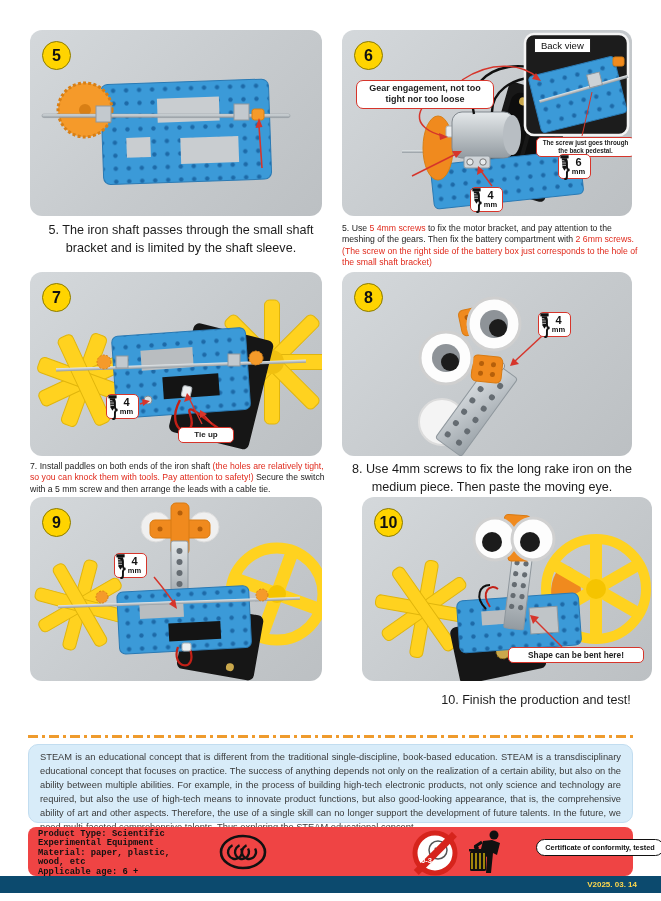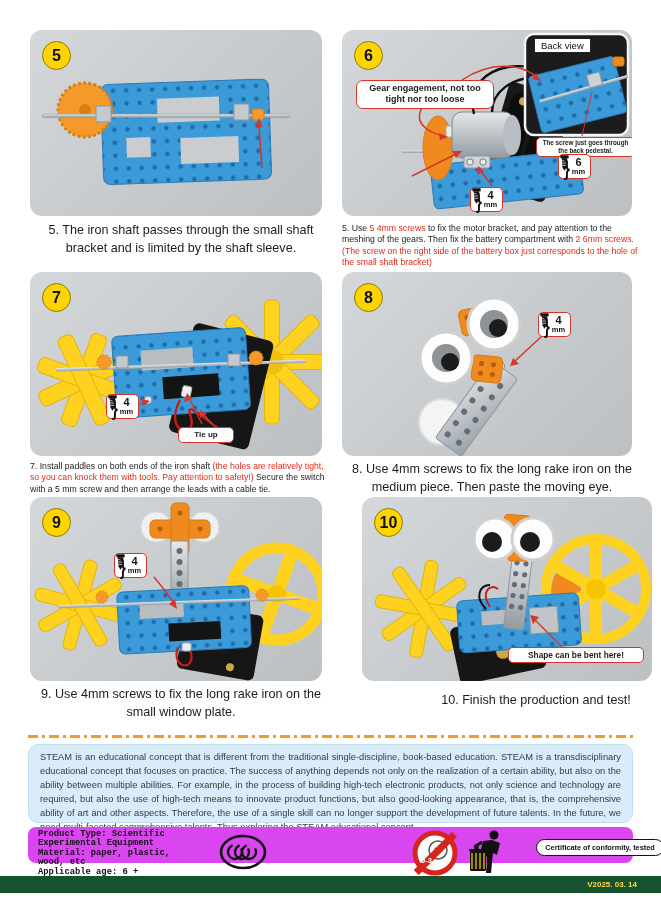--- a/index.html
+++ b/index.html
@@ -22,25 +22,25 @@
   .stack .num{font-weight:bold;font-size:11px;}
   .stack .unit{font-weight:bold;font-size:7.5px;}
   .cap-lg{position:absolute;font-size:12.6px;line-height:1.4;color:#1c1c1c;text-align:center;}
   .cap-sm{position:absolute;font-size:8.7px;line-height:1.3;color:#1c1c1c;}
   .red{color:#e02a1c;}
   .divider{position:absolute;left:28px;width:605px;height:3px;
      background-image:repeating-linear-gradient(90deg,#ef9b2d 0 10px,transparent 10px 14px,#ef9b2d 14px 17px,transparent 17px 21px);}
   .steam{position:absolute;left:28px;top:744px;width:605px;height:79px;background:#d8ecf9;
      border:1px solid #c2ddf0;border-radius:10px;box-sizing:border-box;padding:6px 11px;
      font-size:9.3px;line-height:1.5;color:#3a3a3a;text-align:justify;}
-  .prodbar{position:absolute;left:28px;top:827px;width:605px;height:36px;background:#d946ef;
+  .prodbar{position:absolute;left:28px;top:827px;width:605px;height:49px;background:#ef4444;
      border-radius:8px;box-sizing:border-box;}
   .prodtext{position:absolute;left:10px;top:3px;font-family:"Liberation Mono", monospace;
      font-weight:bold;font-size:8.8px;line-height:1.07;color:#111;white-space:pre;}
-  .footerbar{position:absolute;left:0;top:876px;width:661px;height:17px;background:#14532d;}
+  .footerbar{position:absolute;left:0;top:876px;width:661px;height:17px;background:#0c4a6e;}
   .version{position:absolute;right:24px;top:4px;color:#ffd84d;font-size:8px;font-weight:bold;}
   .certpill{position:absolute;left:508px;top:12px;width:126px;height:15px;background:#fff;
      border:1.3px solid #111;border-radius:9px;display:flex;align-items:center;justify-content:center;
      font-size:7.3px;font-weight:bold;color:#111;}
 </style>
 </head>
 <body>
 
 <div class="page">
 
@@ -358,21 +358,20 @@
         <path d="M3,3.4 h6 l-0.8,10 l-2.2,3.6 l-2.2,-3.6 z" fill="#111"></path>
         <path d="M3.2,6 h5.6 M3.4,8.5 h5.2 M3.6,11 h4.8" stroke="#fff" stroke-width="0.8"></path>
       </svg>
       <span class="brace">}</span>
       <span class="stack">
           <span class="num">4</span>
           <span class="unit">mm</span>
         </span>
     </div>
   </div>
-  <div class="cap-lg" style="left:30px;top:686px;width:302px;">9. Use 4mm screws to fix the long rake iron on the small window plate.</div>
 
   <div class="photo" style="left:342px;top:497px;width:290px;height:184px;margin-left:20px;">
     <svg width="290" height="184" viewBox="0 0 290 184">
       <defs>
         <pattern id="bp10" width="13" height="13" patternUnits="userSpaceOnUse">
           <rect width="13" height="13" fill="#3b9ad8"></rect>
             <circle cx="6.5" cy="6.5" r="2.2" fill="#1d6aa8"></circle>
         </pattern>
         <linearGradient id="mg10" x1="0" y1="0" x2="0" y2="1">
           <stop offset="0" stop-color="#e4e8ea"></stop>

